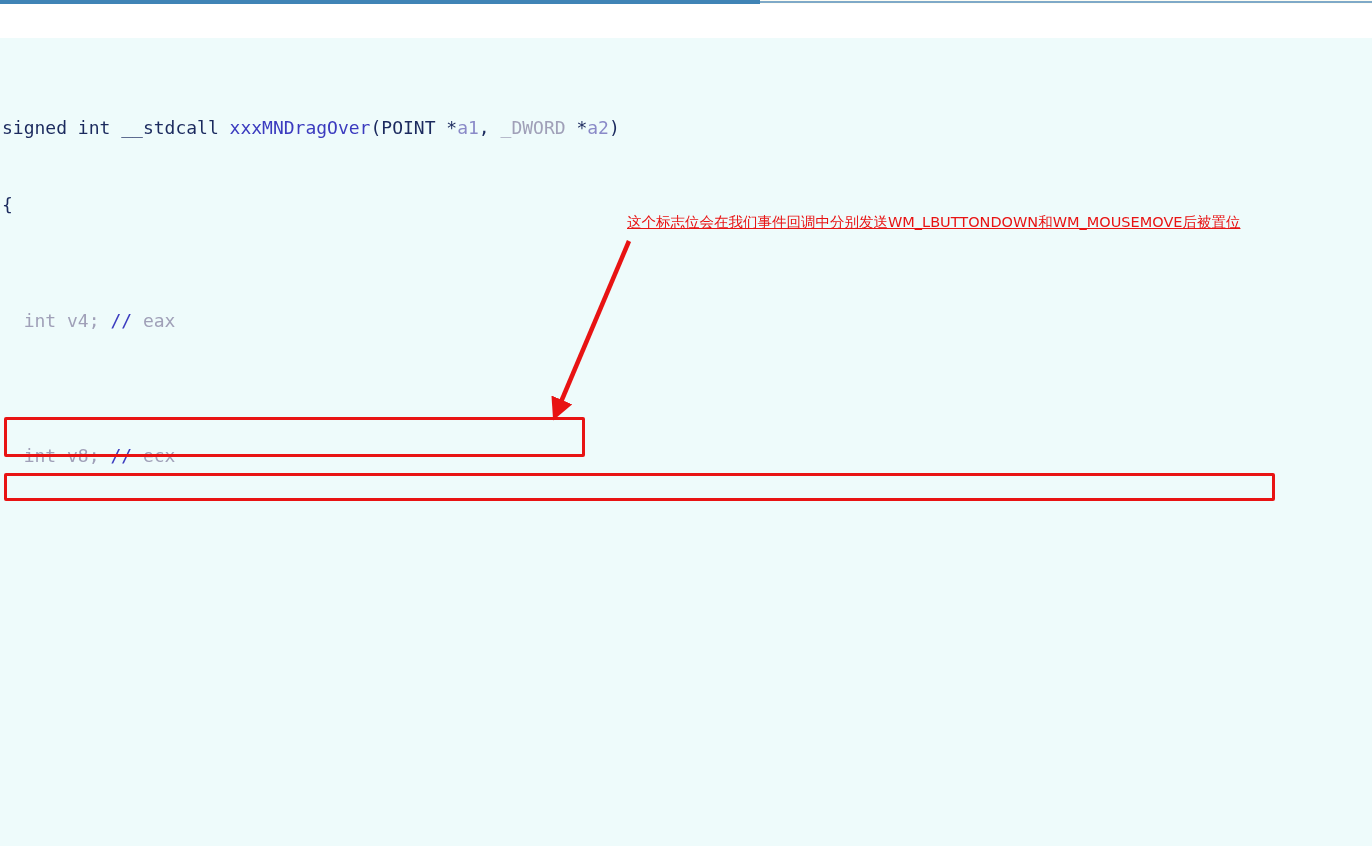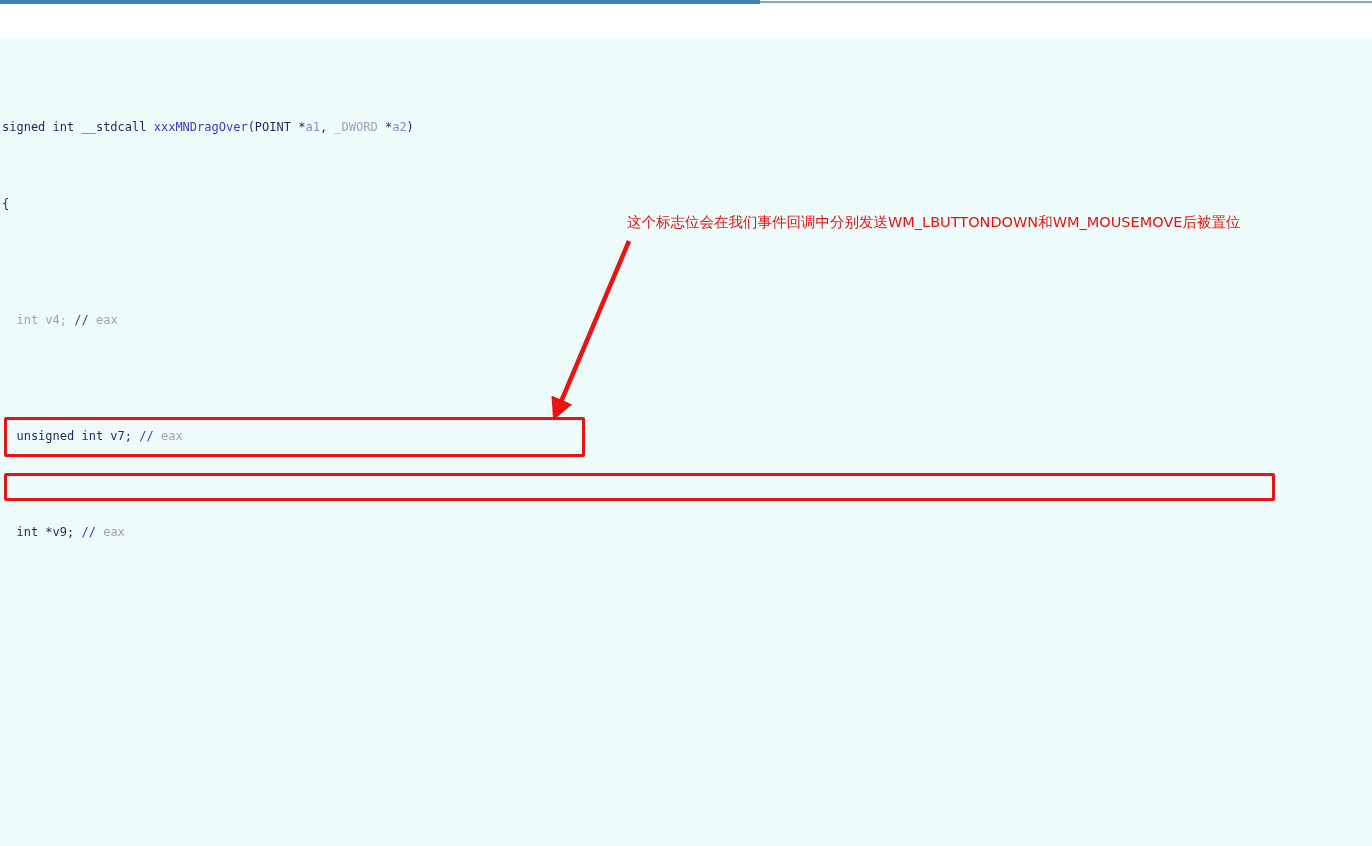--- a/index.html
+++ b/index.html
@@ -65,21 +65,21 @@
     background: #eefbfb;
   }
 
   
   .code {
     position: absolute;
     left: 0; top: 0;
     width: 1372px;
     height: 846px;
     font-family: "DejaVu Sans Mono", "Liberation Mono", monospace;
-    font-size: 12px;
+    font-size: 18px;
     line-height: 19.3px;
     white-space: pre;
     color: #000000;
   }
   .line {
     position: relative;
     height: 19.3px;
     padding-left: 2px;
     white-space: pre;
   }
@@ -138,24 +138,23 @@
     <div class="line"><span class="kw">signed int __stdcall </span><span class="fn">xxxMNDragOver</span><span class="kw">(POINT *</span><span class="var">a1</span><span class="kw">, </span><span class="dim">_DWORD </span><span class="kw">*</span><span class="var">a2</span><span class="kw">)</span></div>
 
     <div class="line"><span class="kw">{</span></div>
 
 
 
     <div class="line"><span class="dim">  int v4; </span><span class="fn">// </span><span class="dim">eax</span></div>
 
 
 
-    <div class="line"><span class="kw">  unsigned int v7; </span><span class="fn">// </span><span class="dim">eax</span></div>
-
-
-    <div class="line"><span class="kw">  int *v9; </span><span class="fn">// </span><span class="dim">eax</span></div>
+
+    <div class="line"><span class="dim">  int v8; </span><span class="fn">// </span><span class="dim">ecx</span></div>
+
 
     
 
     
 
     
 
     
 
     
@@ -215,21 +214,21 @@
     
 
     
 
     
 
   </div>
 
   <div class="overlay">
 
-    <div class="anno-text" style="left:627px; top:213px;">这个标志位会在我们事件回调中分别发送WM_LBUTTONDOWN和WM_MOUSEMOVE后被置位</div>
+    <div class="anno-text" style="left:627px; top:213px;text-decoration:underline;">这个标志位会在我们事件回调中分别发送WM_LBUTTONDOWN和WM_MOUSEMOVE后被置位</div>
 
     <svg class="anno-arrow" width="1372" height="846">
       <defs>
         <marker id="arrowhead" markerWidth="5" markerHeight="5" refX="2.2" refY="2.5" orient="auto">
           <polygon points="0 0, 5 2.5, 0 5" fill="#e81313"></polygon>
         </marker>
       </defs>
       <line x1="629" y1="241" x2="558" y2="409" stroke="#e81313" stroke-width="4.5" marker-end="url(#arrowhead)"></line>
     </svg>
 

